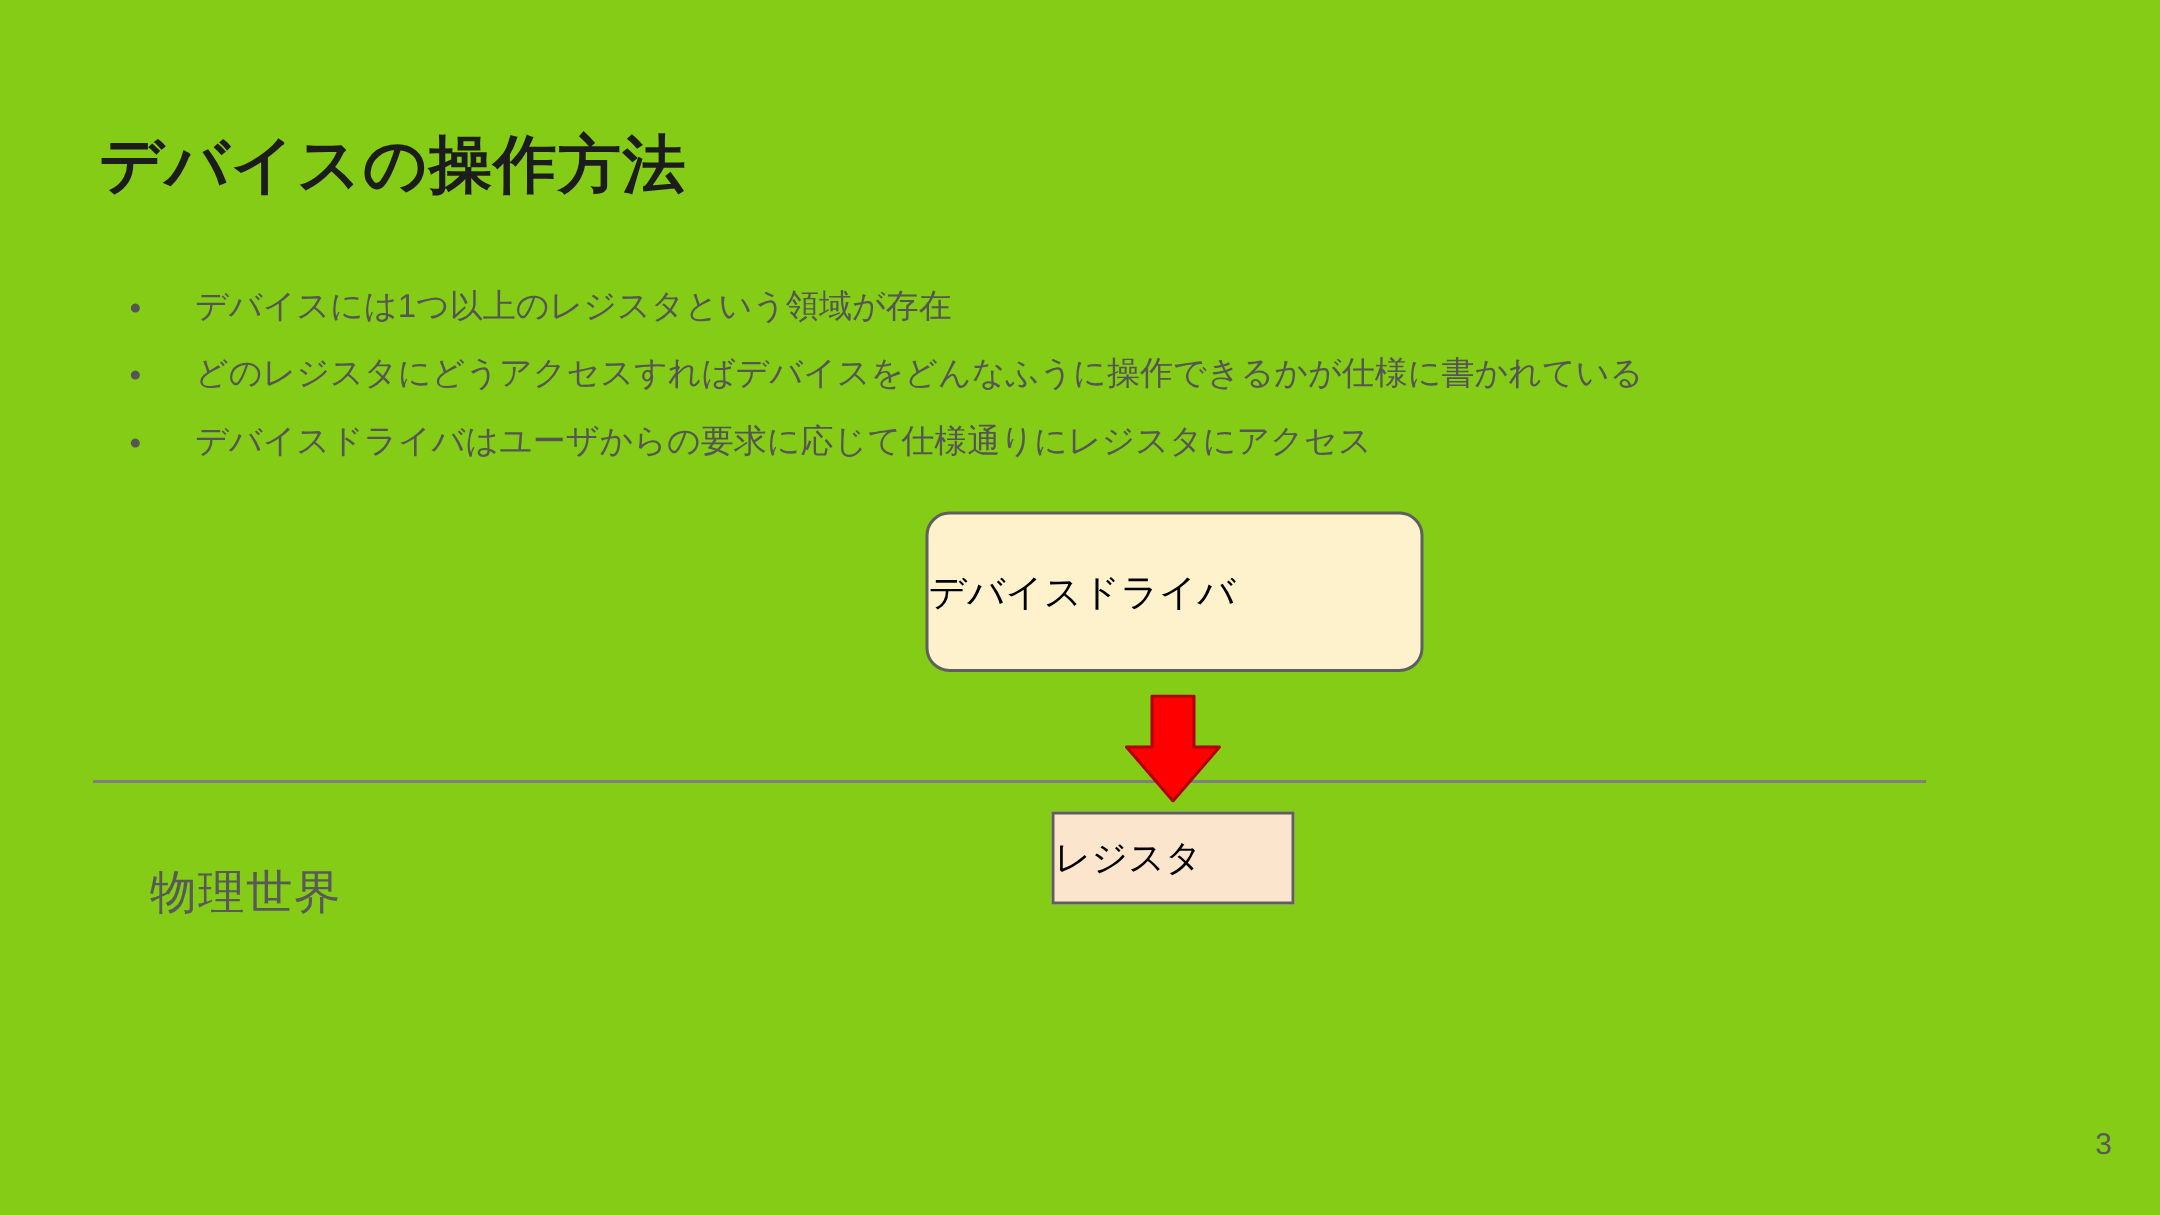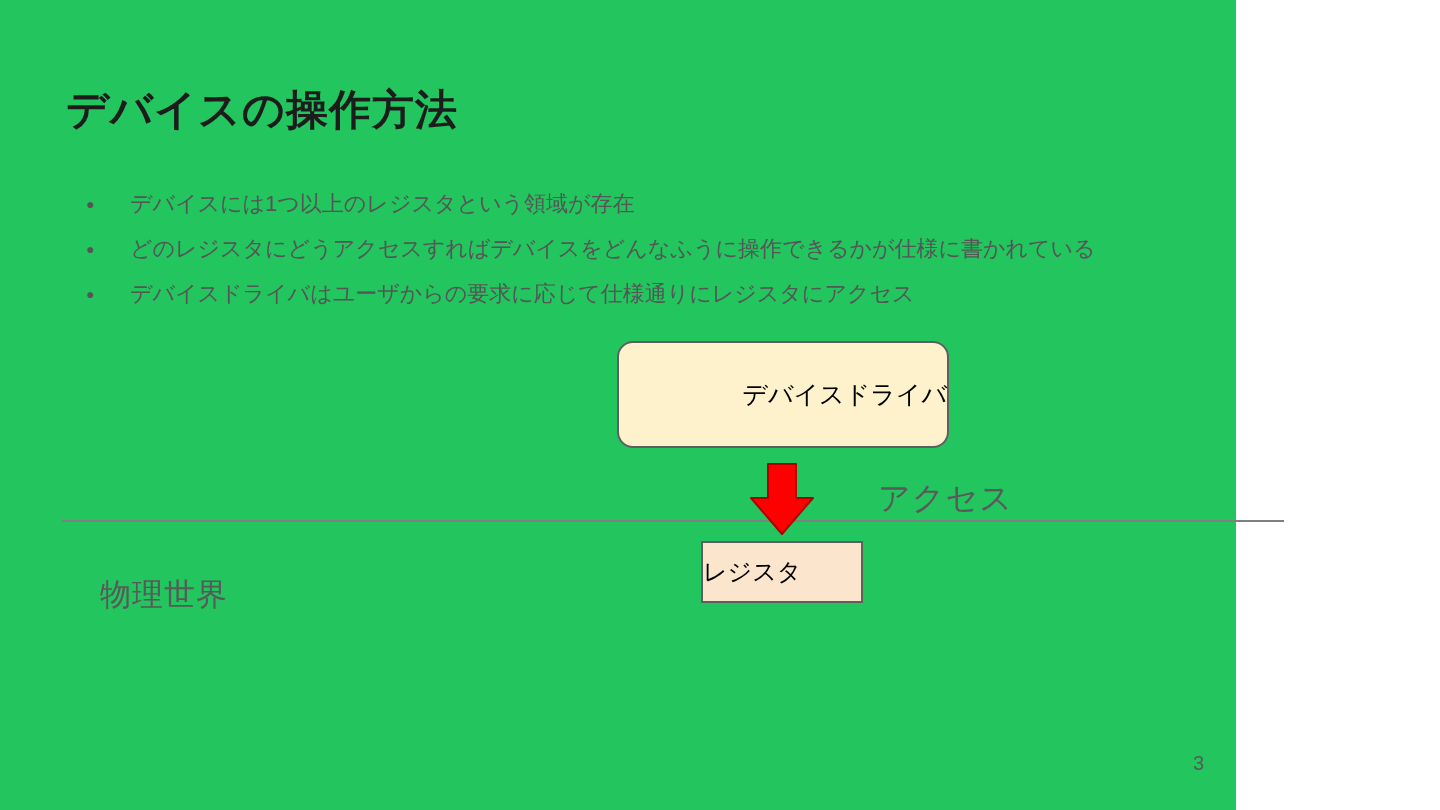--- a/index.html
+++ b/index.html
@@ -4,22 +4,22 @@
 <style>
   * { margin: 0; padding: 0; box-sizing: border-box; }
   html, body {
     width: 1440px; height: 810px;
     font-family: "Liberation Sans", sans-serif;
     background: #ffffff;
     overflow: hidden;
   }
   .slide {
     position: relative;
-    width: 1236px; height: 810px;
-    background: #22c55e;
+    width: 1440px; height: 810px;
+    background: #84cc16;
   }
   .slide-title {
     position: absolute;
     left: 66px; top: 82px;
     font-size: 42px;
     color: #1c1c1c;
     letter-spacing: 1px;
     white-space: nowrap;
   }
   .bullet-list {
@@ -44,24 +44,23 @@
   }
   .bullet-text { white-space: nowrap; }
 
   
   .driver-box {
     position: absolute;
     left: 617px; top: 341px;
     width: 332px; height: 107px;
     border: 2px solid #5f5f5f;
     border-radius: 16px;
-    display: flex; align-items: center; justify-content: flex-end;
+    display: flex; align-items: center; justify-content: flex-start;
     font-size: 25px; color: #000000;
     z-index: 3;
-    padding-left: 40px;
   }
   .kernel-label {
     position: absolute;
     left: 88px; top: 448px;
     font-size: 33px;
     color: #595959;
     letter-spacing: 1px;
     white-space: nowrap;
   }
   .divider-line {
@@ -144,21 +143,20 @@
     <span>デバイスドライバ</span>
   </div>
 
 
   <div class="divider-line"></div>
 
   <svg class="access-arrow" viewBox="0 0 64 72" xmlns="http://www.w3.org/2000/svg">
     <polygon id="arrow-shape" points="18,1 46,1 46,35 63,35 32,71 1,35 18,35" fill="#fe0000" stroke="#b00000" stroke-width="2" stroke-linejoin="round"></polygon>
   </svg>
 
-  <div class="access-label">アクセス</div>
 
   <div class="register-box" style="background-color: rgb(252, 229, 205);">
     <span>レジスタ</span>
   </div>
 
   <div class="physical-label">物理世界</div>
 
 
   <div class="page-number">3</div>
 

